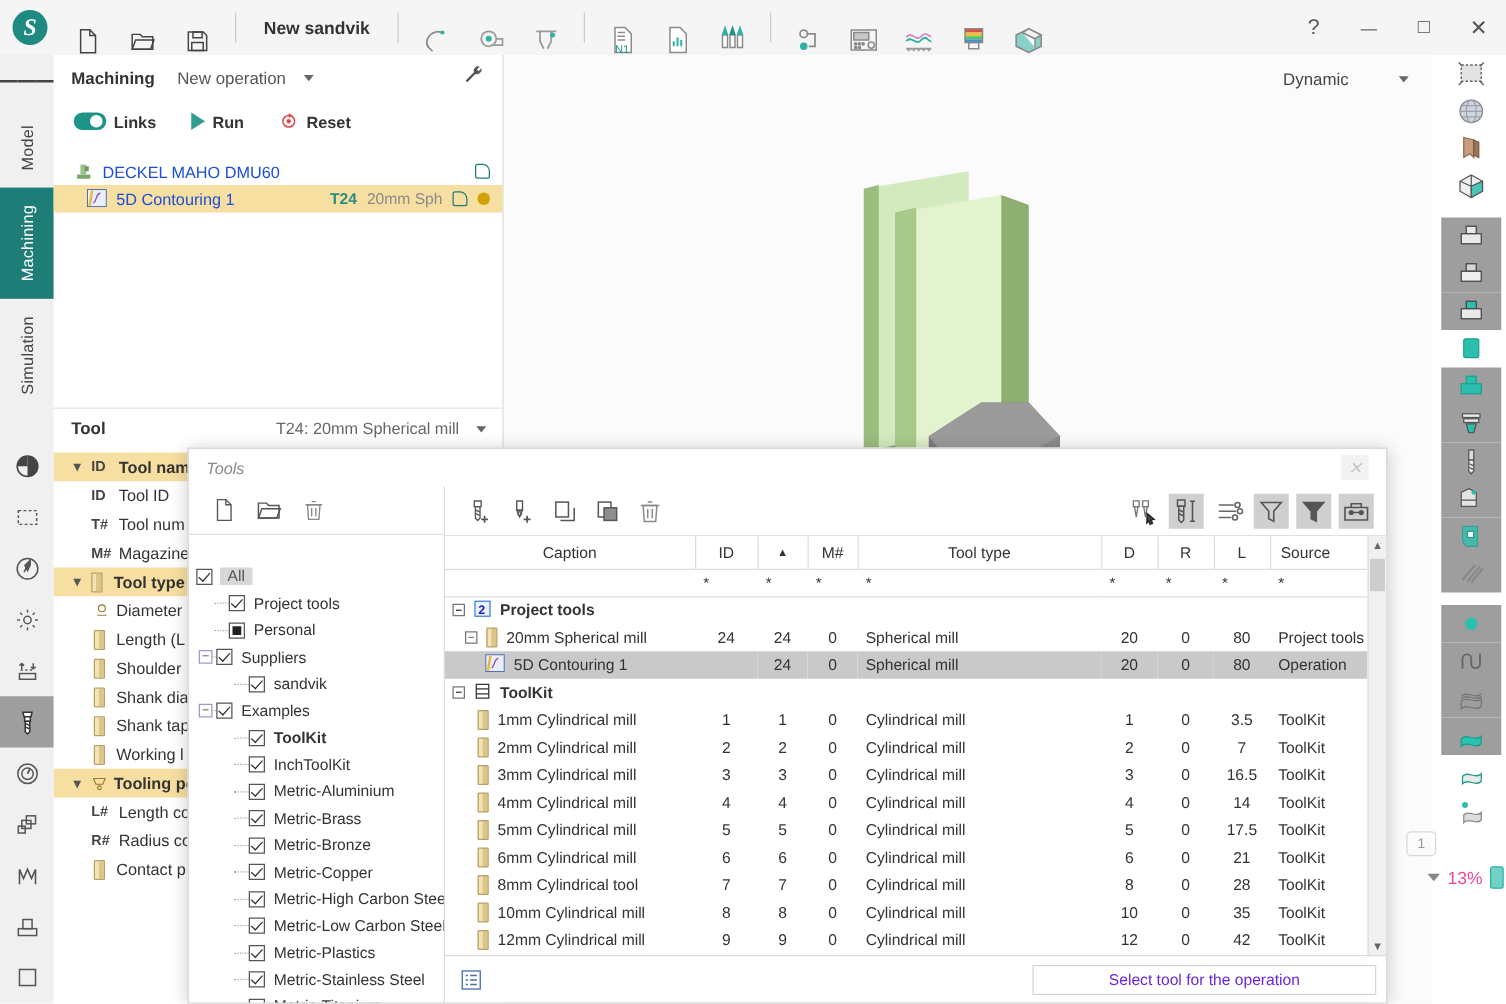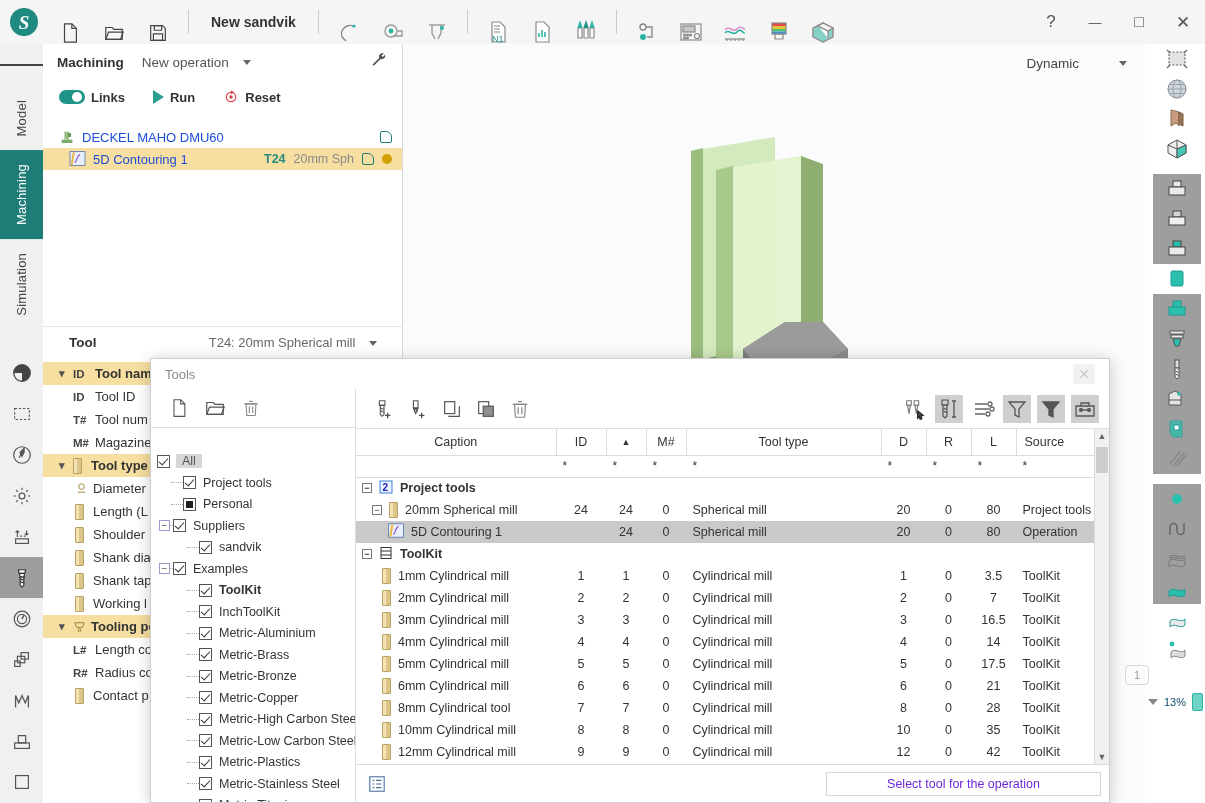--- a/index.html
+++ b/index.html
@@ -89,21 +89,21 @@
   .tr-right { margin-left: auto; display: flex; align-items: center; gap: 8px; }
   .mono-t { color: #2a8a82; font-weight: bold; font-size: 12.5px; }
   .mini-gray { color: #8a8a8a; font-size: 12.5px; }
   .sq-ico { width: 12px; height: 12px; border: 1.5px solid #1e7d77; border-radius: 2px 6px 2px 2px; }
   .dot-amber { width: 10px; height: 10px; border-radius: 50%; background: #d2a106; }
   .ico-mach { width:16px; height:16px; margin-right:7px; }
   .ico-op { width:18px; height:16px; margin-right:6px; }
 
   
   .toolsec { position: absolute; left: 0; top: 282px; width: 360px; }
-  .toolsec-head { display:flex; align-items:center; height: 32px; padding: 0 26px;
+  .toolsec-head { display:flex; align-items:center; height: 32px; padding: 0 14px;
      border-top: 1px solid #e3e3e3; }
   .toolsec-title { font-weight: bold; font-size: 13.5px; }
   .toolsec-sel { margin-left: auto; color: #666; font-size: 13px; cursor:pointer; }
 
   .proptree { font-size: 13px; padding-top: 4px; }
   .prow { display:flex; align-items:center; height: 23px; padding-left: 16px; white-space: nowrap; }
   .prow.group { background: #f6dfa0; font-weight: bold; }
   .pchev { width: 14px; color: #555; font-size: 11px; }
   .ptag { width: 22px; font-weight: bold; font-size: 11.5px; color: #444; text-align: left; }
   .picon { width: 18px; display:flex; align-items:center; }
@@ -125,35 +125,35 @@
     position: absolute; left: 1148px; top: 44px; width: 57px; height: 759px;
     background: #fff; display: flex; flex-direction: column; align-items: center;
   }
   .rbicon { width: 48px; height: 30px; display:flex; align-items:center; justify-content:center;
     cursor: pointer; }
   .rbicon.boxed { background: #9e9e9e; }
   .rb-gap { height: 10px; }
   .zoomrow { position: absolute; bottom: 92px; right: 2px; display:flex; align-items:center; gap: 6px; }
   .zoom-caret { border-left: 5px solid transparent; border-right: 5px solid transparent;
     border-top: 6px solid #888; }
-  .zoom-txt { font-size: 11px; color: #0c4a6e; }
+  .zoom-txt { font-size: 14px; color: #ec4899; }
   .zoom-bat { width: 11px; height: 18px; border: 1.5px solid #2bb3a3; border-radius: 2px; background: #6fd4c6; }
   .bubble1 { position:absolute; bottom: 118px; right: 56px; width: 24px; height: 20px;
      border: 1.5px solid #d8d8d8; border-radius: 4px; color: #999; font-size: 11px;
      display:flex; align-items:center; justify-content:center; }
 
   
   .dialog {
     position: absolute; left: 150px; top: 358px; width: 960px; height: 445px;
     background: #fff; border: 1px solid #cfcfcf;
     box-shadow: 0 2px 14px rgba(0,0,0,.22);
     display: flex; flex-direction: column;
   }
   .dlg-title { height: 30px; display:flex; align-items:center; padding: 0 14px;
-    color: #8a8a8a; font-size: 13px; }
+    color: #8a8a8a; font-size: 13px; font-style: italic; }
   .dlg-close { margin-left: auto; width: 22px; height: 20px; display:flex; align-items:center;
     justify-content:center; color: #c8c8c8; font-size: 14px; cursor:pointer; background:#f2f2f2; }
   .dlg-body { flex: 1; display: flex; min-height: 0; }
 
   .dlg-left { width: 205px; border-right: 1px solid #dcdcdc; display:flex; flex-direction:column;gap:17px; }
   .dlg-left-tb { height: 40px; display:flex; align-items:center; gap: 8px; padding: 0 14px;
      border-bottom: 1px solid #e0e0e0; }
   .tbtn { width: 28px; height: 26px; display:flex; align-items:center; justify-content:center; cursor:pointer; }
   .chktree { padding: 6px 0 0 6px; overflow: hidden; font-size: 12.5px; }
   .ct-row { display:flex; align-items:center; height: 21.5px; white-space: nowrap; cursor: pointer; }

